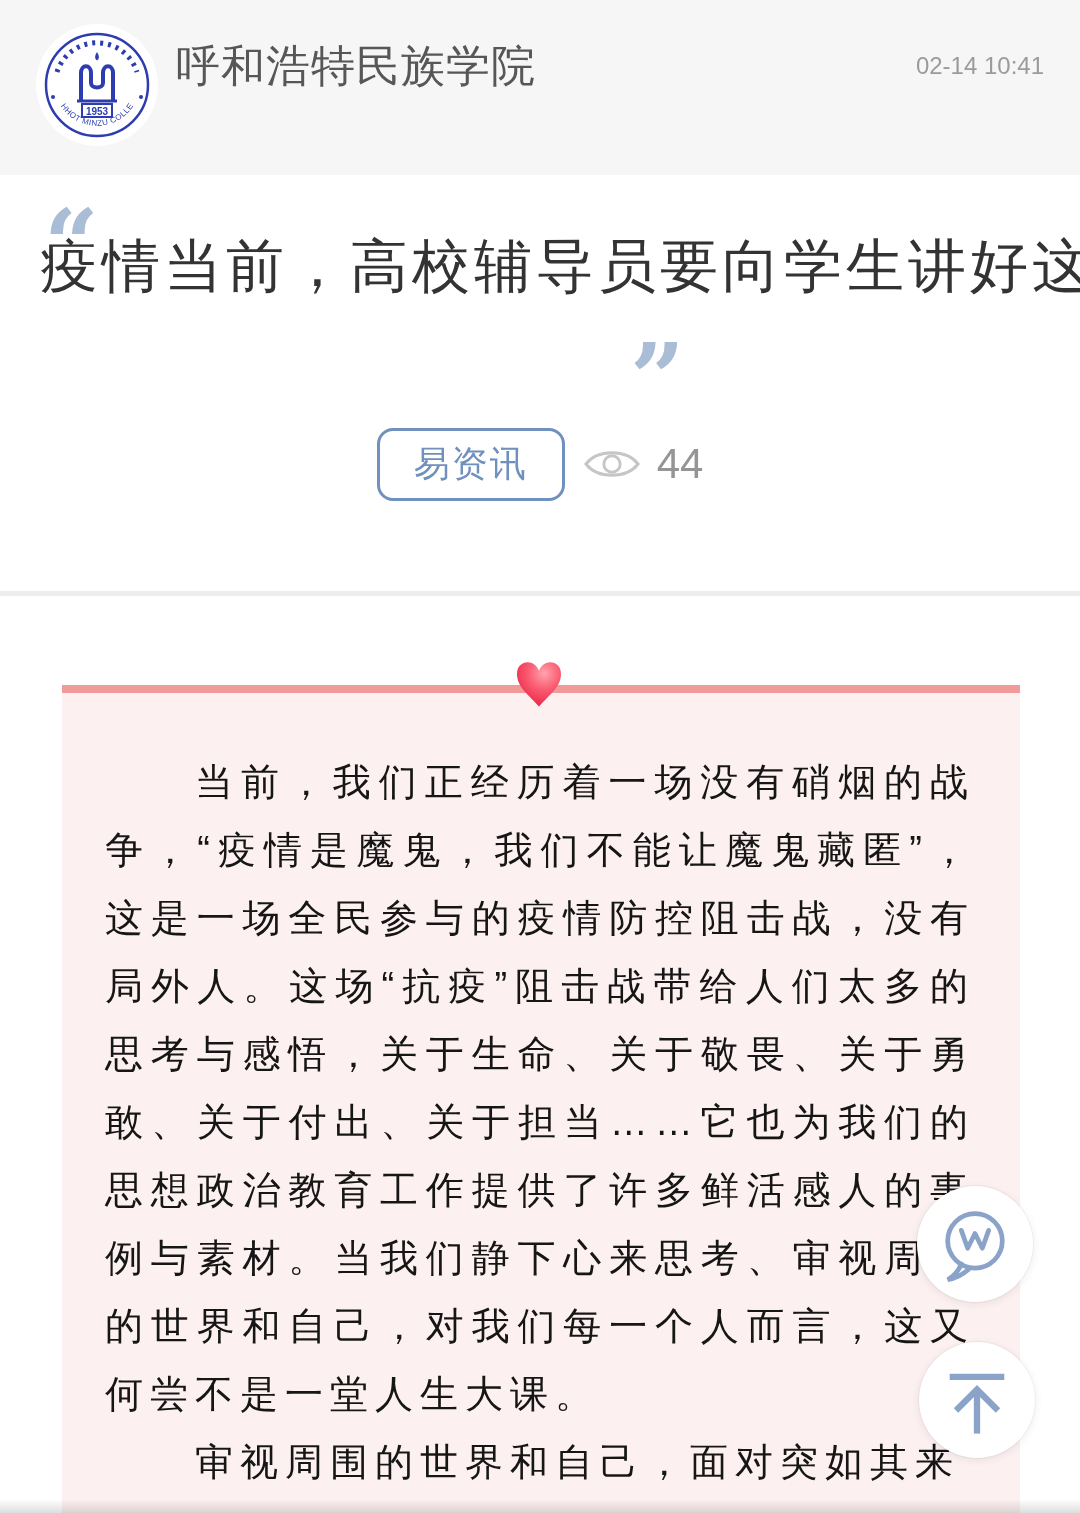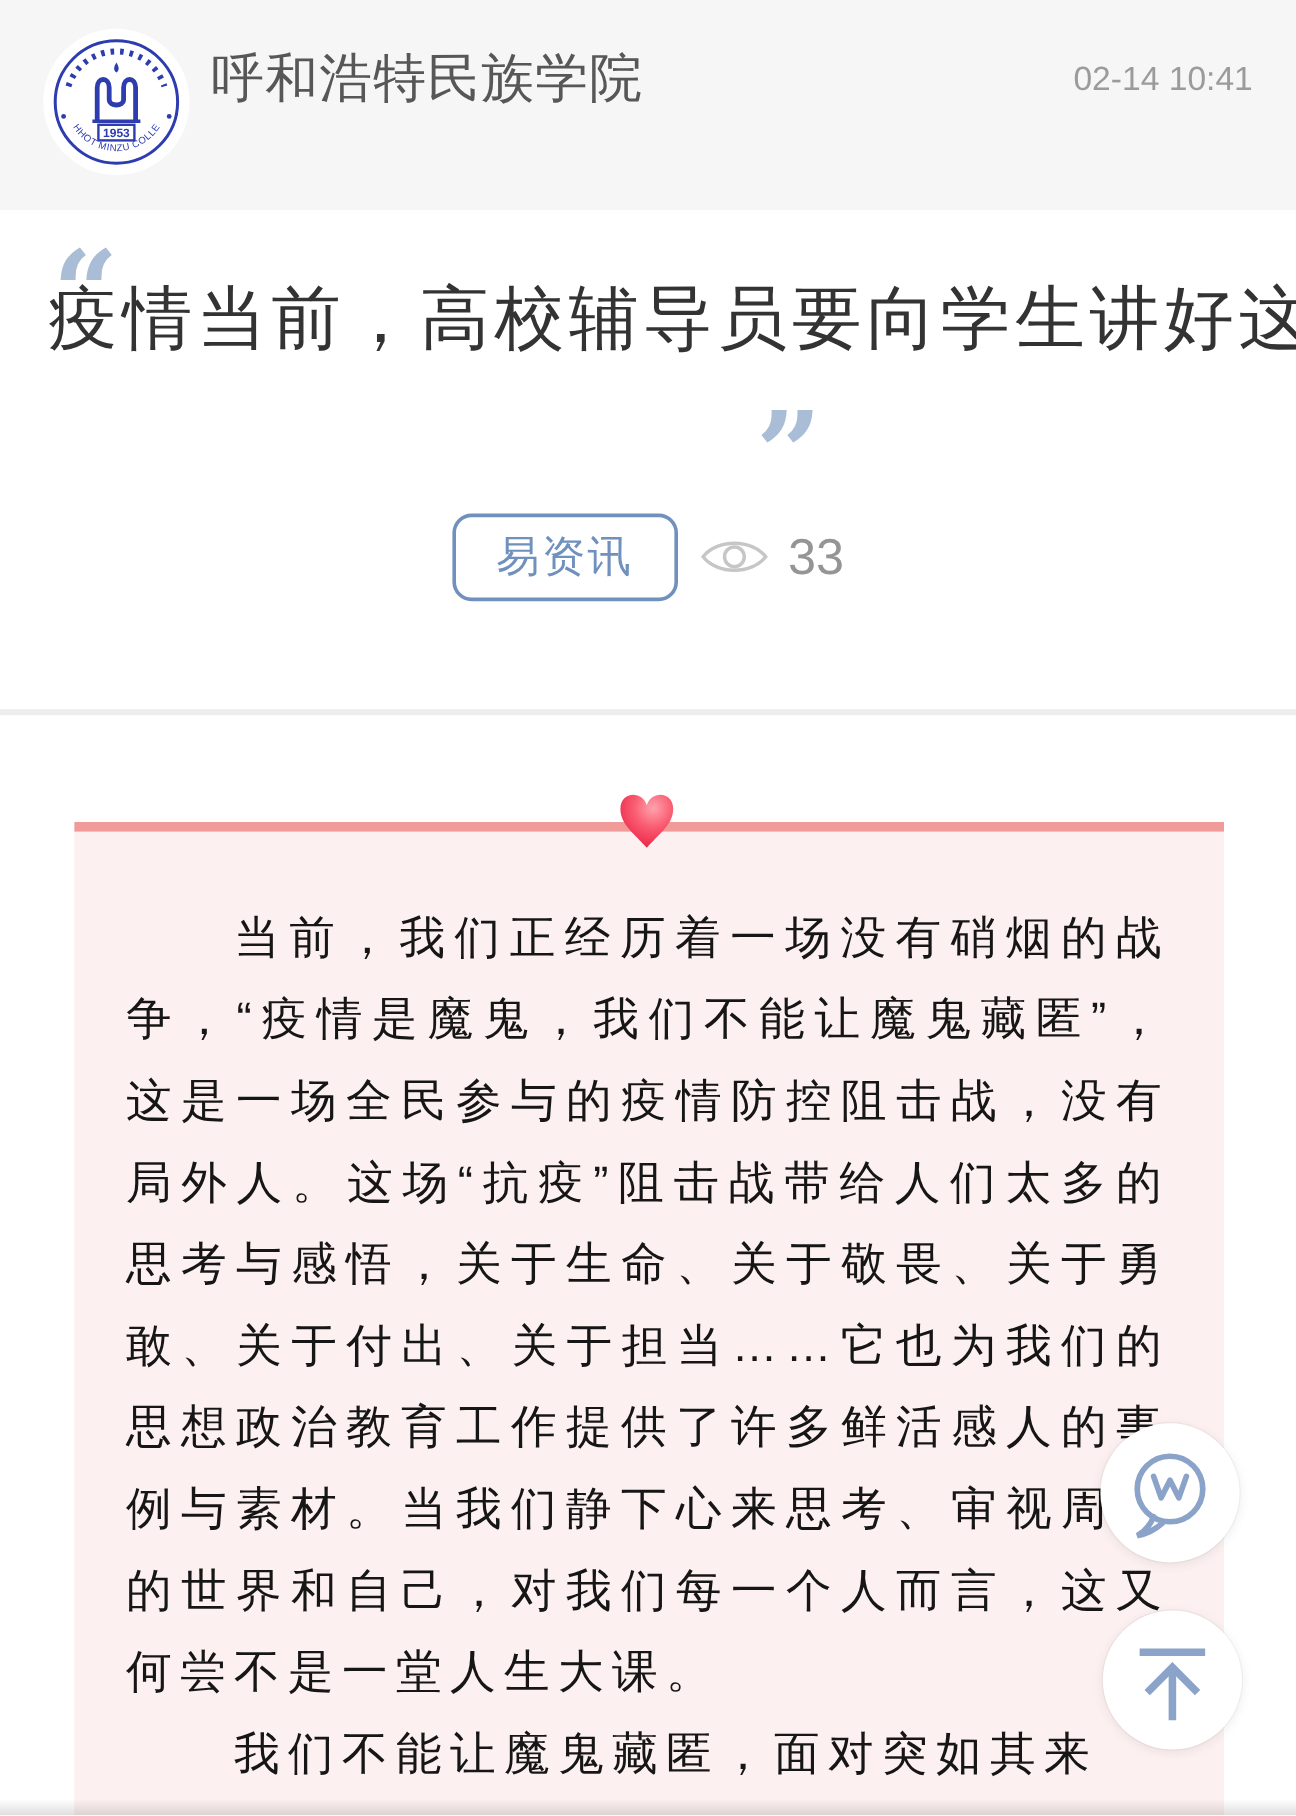--- a/index.html
+++ b/index.html
@@ -11,21 +11,21 @@
   .header{position:absolute;left:0;top:0;width:1080px;height:175px;background:#f6f6f6;}
   .avatar{
     position:absolute;left:36px;top:24px;width:122px;height:122px;border-radius:50%;
     background:#ffffff;display:flex;align-items:center;justify-content:center;overflow:hidden;
   }
   .account-name{
     position:absolute;left:176px;top:42px;font-size:44px;line-height:48px;color:#575757;
     letter-spacing:1px;
   }
   .timestamp{
-    position:absolute;right:36px;top:42px;font-size:28px;line-height:48px;color:#9b9b9b;
+    position:absolute;right:36px;top:42px;font-size:24px;line-height:48px;color:#9b9b9b;
   }
   
   .quote-open{
     position:absolute;left:44px;top:202px;font-family:"DejaVu Serif","Liberation Serif",serif;
     font-size:95px;line-height:0.9;color:#a9bdd6;font-weight:bold;
   }
   .title{
     position:absolute;left:40px;top:228px;width:1000px;text-align:center;
     color:#333333;font-size:58px;line-height:76px;letter-spacing:4px;font-weight:400;
   }
@@ -107,29 +107,29 @@
   </div>
   <div class="quote-close">”</div>
 
   <div class="meta-row">
     <div class="badge">易资讯</div>
     <div class="views">
       <svg width="58" height="40" viewBox="0 0 60 40">
         <path d="M3,20 C15,4.5 45,4.5 57,20 C45,35.5 15,35.5 3,20 Z" fill="none" stroke="#c6c6c6" stroke-width="3"></path>
         <circle cx="30" cy="20" r="8.5" fill="none" stroke="#c6c6c6" stroke-width="3"></circle>
       </svg>
-      <span class="view-count">33</span>
+      <span class="view-count">44</span>
     </div>
   </div>
 
   <div class="divider"></div>
 
   <div class="card">
     <p>当前，我们正经历着一场没有硝烟的战争，“疫情是魔鬼，我们不能让魔鬼藏匿”，这是一场全民参与的疫情防控阻击战，没有局外人。这场“抗疫”阻击战带给人们太多的思考与感悟，关于生命、关于敬畏、关于勇敢、关于付出、关于担当……它也为我们的思想政治教育工作提供了许多鲜活感人的事例与素材。当我们静下心来思考、审视周围的世界和自己，对我们每一个人而言，这又何尝不是一堂人生大课。</p>
-    <p>我们不能让魔鬼藏匿，面对突如其来</p>
+    <p>审视周围的世界和自己，面对突如其来</p>
   </div>
 
   <svg class="heart" viewBox="0 0 48 52">
     <defs>
       <radialGradient id="heartGrad" cx="62%" cy="25%" r="80%">
         <stop offset="0%" stop-color="#ffa3ae"></stop>
         <stop offset="45%" stop-color="#fa5d72"></stop>
         <stop offset="100%" stop-color="#ea2144"></stop>
       </radialGradient>
     </defs>

